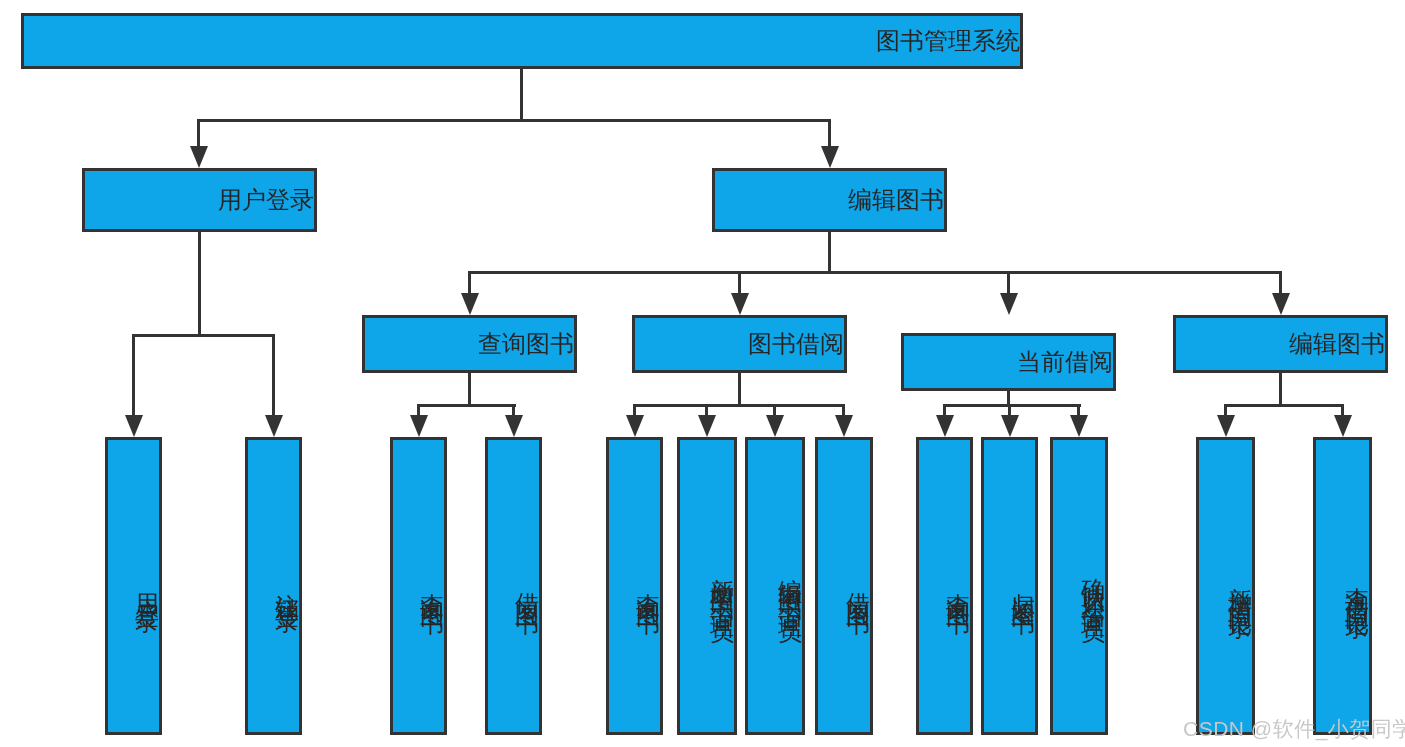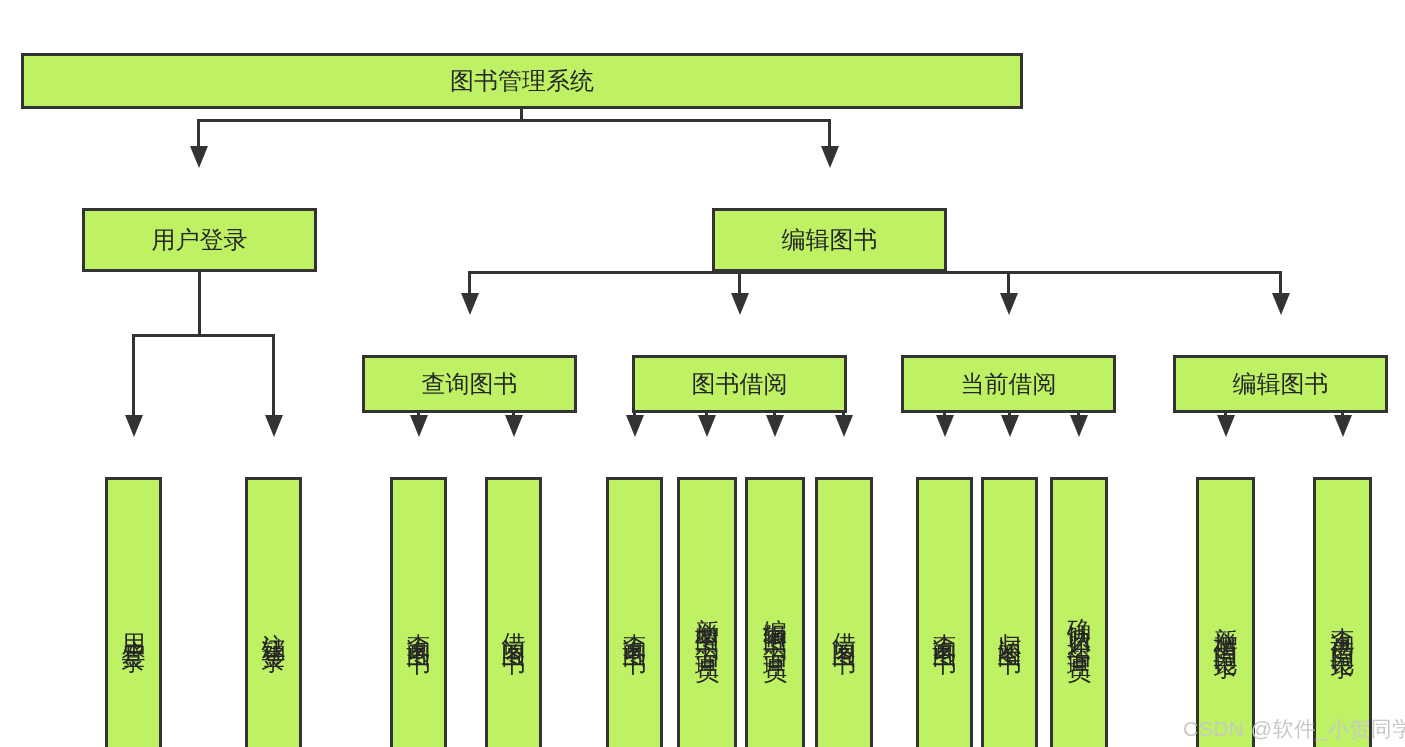--- a/index.html
+++ b/index.html
@@ -3,24 +3,24 @@
 <meta charset="utf-8">
 <style>
   * { margin:0; padding:0; box-sizing:border-box; }
   html,body { background:#ffffff; }
   body {
     width:1405px; height:747px; position:relative; overflow:hidden;
     font-family:"Liberation Sans","DejaVu Sans",sans-serif;
     color:#262626;
   }
   .node {
-    position:absolute; background:#bef264;
+    position:absolute; background:#0ea5e9;
     border:3px solid #333333;
-    display:flex; align-items:center; justify-content:center;
-    font-size:24px; color:#262626; z-index:2;margin-top:40px;
+    display:flex; align-items:center; justify-content:flex-end;
+    font-size:24px; color:#262626; z-index:2;
   }
   .vnode span {
     writing-mode:vertical-rl; text-orientation:mixed;
     letter-spacing:6px; line-height:1; white-space:nowrap;
   }
   .vline { position:absolute; width:3px; background:#333333; z-index:1; }
   .hline { position:absolute; height:3px; background:#333333; z-index:1; }
   .arrow {
     position:absolute; width:0; height:0; z-index:1;
     border-left:9px solid transparent; border-right:9px solid transparent;
@@ -71,21 +71,21 @@
   <div class="arrow" style="left:1000px; top:293px;"></div>
   <div class="vline" style="left:1279px; top:271px; height:24px;"></div>
   <div class="arrow" style="left:1272px; top:293px;"></div>
 
   <div class="node" style="left:362px; top:315px; width:215px; height:58px;">
     <span>查询图书</span>
   </div>
   <div class="node" style="left:632px; top:315px; width:215px; height:58px;">
     <span>图书借阅</span>
   </div>
-  <div class="node" style="left:901px; top:315px; width:215px; height:58px;">
+  <div class="node" style="left:901px; top:333px; width:215px; height:58px;">
     <span>当前借阅</span>
   </div>
   <div class="node" style="left:1173px; top:315px; width:215px; height:58px;">
     <span>编辑图书</span>
   </div>
 
   <div class="vline" style="left:468px; top:373px; height:33px;"></div>
   <div class="hline" style="left:417px; top:404px; width:99px;"></div>
   <div class="vline" style="left:417px; top:404px; height:13px;"></div>
   <div class="arrow" style="left:410px; top:415px;"></div>

